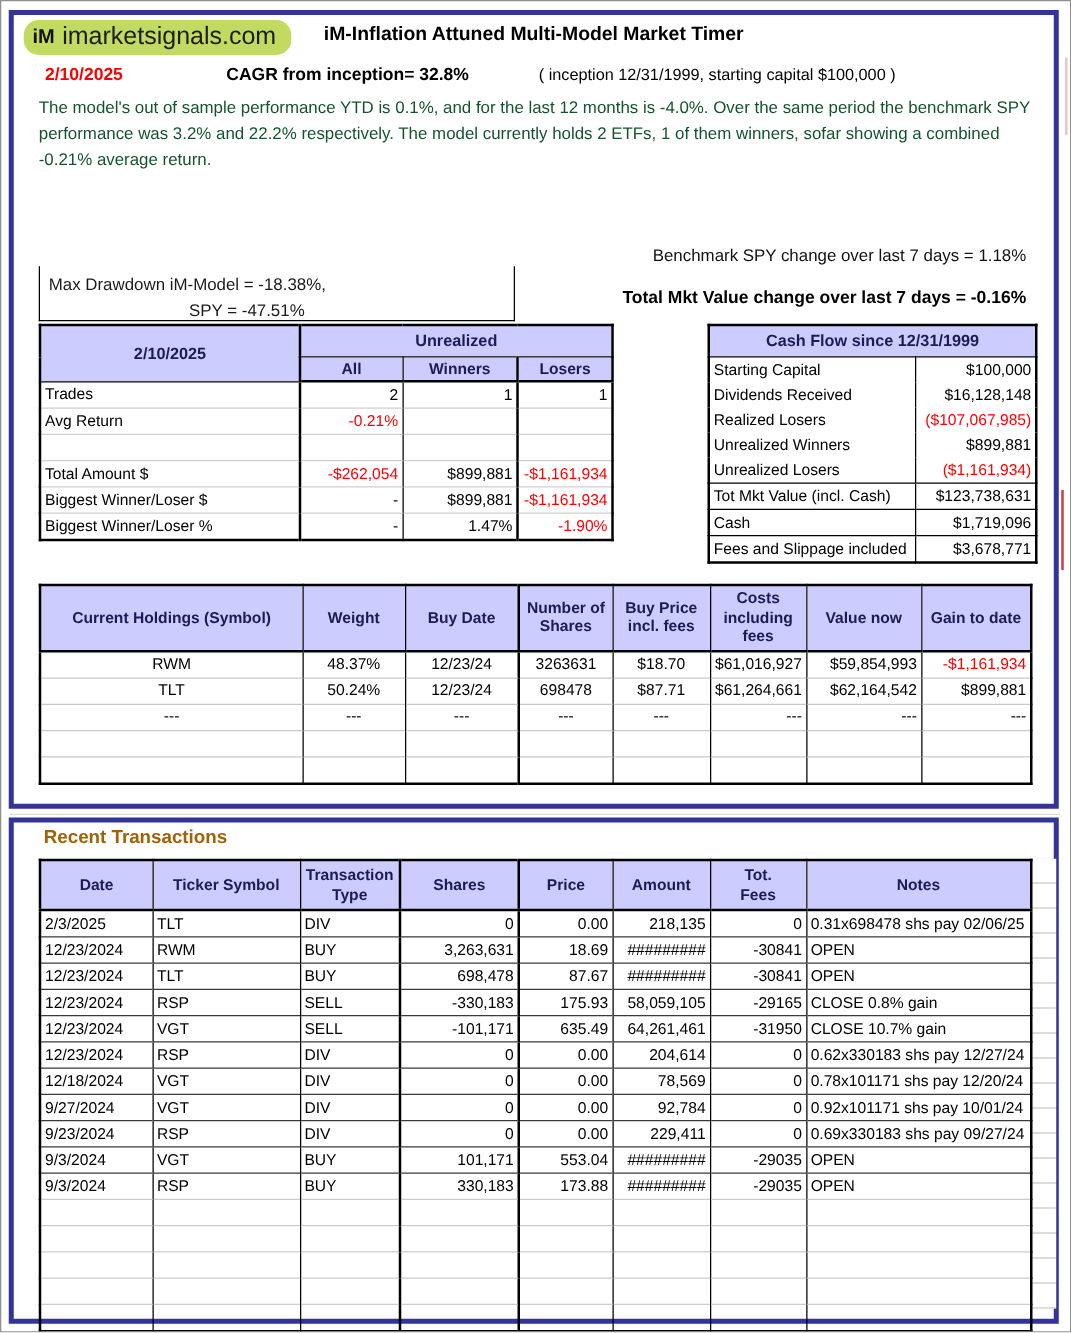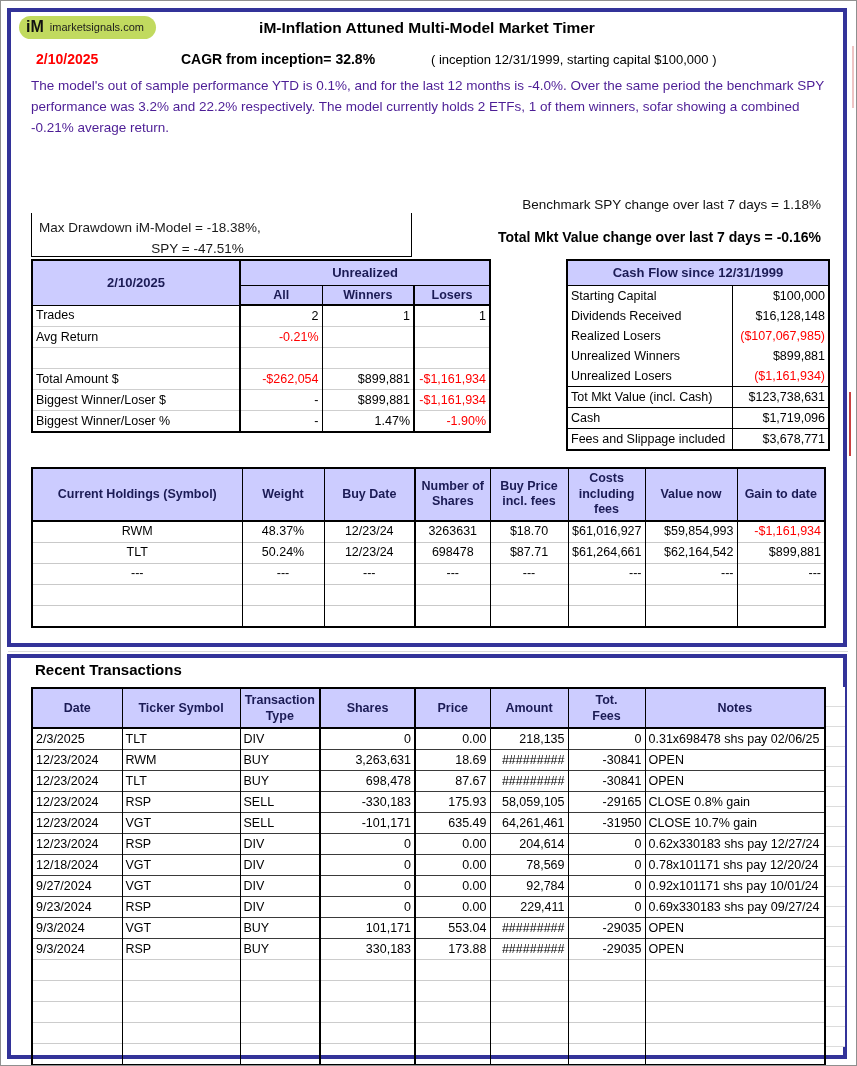--- a/index.html
+++ b/index.html
@@ -4,26 +4,26 @@
 <style>
   html,body{margin:0;padding:0;background:#fff;font-family:"Liberation Sans",sans-serif;}
   #canvas{position:relative;width:855px;height:1064px;border:1px solid #8f8f8f;background:#fff;overflow:hidden;}
   .panel{position:absolute;left:6px;width:832px;border:4px solid #333399;background:#fff;}
   #panel1{top:7px;height:631px;}
   #panel2{top:653px;height:397px;}
   .abs{position:absolute;}
   
   #logo{left:8px;top:4px;display:inline-flex;align-items:center;background:#c1da5f;border-radius:12px;padding:2px 12px 3px 7px;}
   #logo .im{font-weight:bold;font-size:16px;color:#111;margin-right:6px;}
-  #logo .site{font-size:11px;color:#1c1c1c;}
+  #logo .site{font-size:20px;color:#1c1c1c;}
   #main-title{left:0;top:7px;width:100%;text-align:center;font-weight:bold;font-size:15.5px;color:#000;}
   #report-date{left:25px;top:39px;color:#ff0000;font-weight:bold;font-size:14px;}
   #cagr{left:170px;top:39px;font-weight:bold;font-size:14px;color:#000;}
   #inception{left:420px;top:40px;font-size:13px;color:#000000;}
-  #desc{left:20px;top:63px;width:796px;font-size:13.5px;line-height:21px;color:#4c1d95;}
+  #desc{left:20px;top:63px;width:796px;font-size:13.5px;line-height:21px;color:#14532d;}
   .u-line{position:absolute;height:1px;background:#dadada;}
   
   #ybox{left:20px;top:140px;width:372px;height:48px;background:#ffff99;border:1px solid #000;padding:12px 0 0 7px;font-size:13.5px;line-height:21px;color:#1a1a1a;}
   #ddbox{left:20px;top:201px;width:372px;height:39px;border:1px solid #000;border-top:none;padding:4px 0 0 7px;font-size:13.5px;line-height:21px;color:#1a1a1a;}
   #ddbox .l2{text-align:center;padding-right:55px;}
   #spy-line{left:390px;top:185px;width:420px;text-align:right;font-size:13.5px;color:#111;}
   #mkt-line{left:390px;top:217px;width:420px;text-align:right;font-size:14px;font-weight:bold;color:#000;}
   
   table{border-collapse:collapse;table-layout:fixed;font-size:12.5px;color:#000;}
   th,td{overflow:hidden;white-space:nowrap;padding:0 3px;height:20px;line-height:1.2;vertical-align:middle;}
@@ -48,21 +48,21 @@
   
   #hold{left:20px;top:455px;width:793px;border:2px solid #000;}
   #hold thead tr{height:52px;}
   #hold th{border:1px solid #000;border-bottom:2px solid #000;white-space:normal;line-height:1.25;padding:2px;font-size:12.5px;}
   #hold tbody td{border-left:1px solid #000;border-top:1px solid #c9c9c9;}
   #hold tbody tr:first-child td{border-top:none;}
   #hold tbody td:nth-child(4){border-left:2px solid #000;}
   #hold tbody td:nth-child(-n+5){text-align:center;}
   #hold tbody td:nth-child(n+6){text-align:right;}
   
-  #tx-title{left:24px;top:3px;font-size:15px;font-weight:bold;color:#000000;text-align:center;}
+  #tx-title{left:24px;top:3px;font-size:15px;font-weight:bold;color:#a16207;text-align:center;}
   #tx{left:20px;top:29px;width:793px;border:2px solid #000;}
   #tx thead tr{height:40px;}
   #tx th{border:1px solid #000;border-bottom:2px solid #000;white-space:pre-line;line-height:1.3;padding:1px;}
   #tx tbody td{border-left:1px solid #000;border-top:1px solid #3a3a3a;}
   #tx tbody tr:first-child td{border-top:none;}
   #tx tbody tr.blank td{border-top:1px solid #cccccc;}
   #tx tbody td:nth-child(4),#tx tbody td:nth-child(5){border-left:2px solid #000;}
   #tx tbody td:nth-child(1),#tx tbody td:nth-child(2){}
   #tx tbody td:nth-child(3),#tx tbody td:nth-child(8){text-align:left;}
   #tx tbody td:nth-child(n+4):nth-child(-n+7){text-align:right;}

